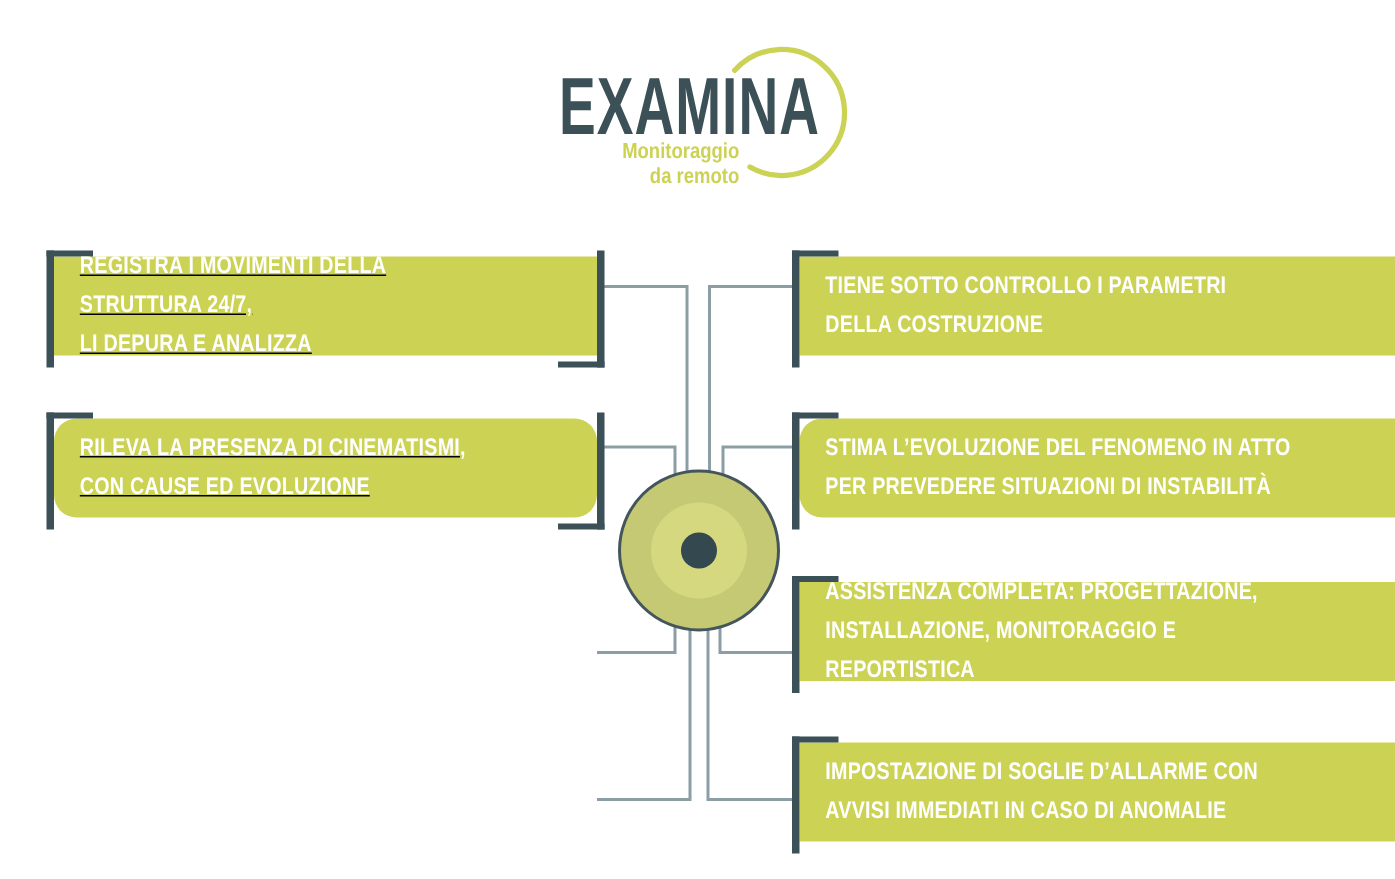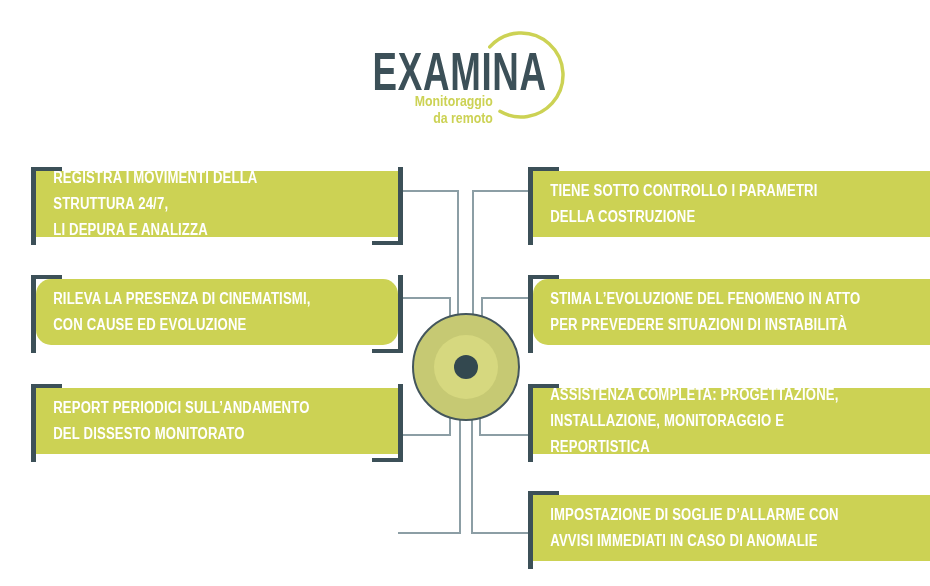--- a/index.html
+++ b/index.html
@@ -49,21 +49,21 @@
     content:"";position:absolute;right:-5px;top:-4px;
     width:26px;height:calc(100% + 8px);
     border-right:5px solid var(--slate);border-bottom:4px solid var(--slate);
   }
   .box-label{
     padding-left:21px;color:#ffffff;font-weight:bold;
     font-size:16px;line-height:26px;letter-spacing:0.2px;
     white-space:pre-line;
     transform:scaleX(0.82);transform-origin:left center;
   }
-  .box.l{left:36px;width:362px;}
+  .box.l{left:36px;width:362px;text-decoration:underline;}
   .box.r{left:533px;width:426px;}
   .row1{top:171px;} .row2{top:279px;border-radius:15px;} .row3{top:388px;} .row4{top:495px;}
 
   
   .target{
     position:absolute;left:412px;top:313px;width:108px;height:108px;
     border-radius:50%;background:var(--circle-outer);
     border:2px solid #44565c;
     display:flex;align-items:center;justify-content:center;
   }
@@ -99,24 +99,20 @@
   </svg>
 
   <div class="box l row1">
     <div class="box-label">REGISTRA I MOVIMENTI DELLA STRUTTURA 24/7,
 LI DEPURA E ANALIZZA</div>
   </div>
   <div class="box l row2">
     <div class="box-label">RILEVA LA PRESENZA DI CINEMATISMI,
 CON CAUSE ED EVOLUZIONE</div>
   </div>
-  <div class="box l row3">
-    <div class="box-label">REPORT PERIODICI SULL’ANDAMENTO
-DEL DISSESTO MONITORATO</div>
-  </div>
 
   <div class="box r row1">
     <div class="box-label">TIENE SOTTO CONTROLLO I PARAMETRI
 DELLA COSTRUZIONE</div>
   </div>
   <div class="box r row2">
     <div class="box-label">STIMA L’EVOLUZIONE DEL FENOMENO IN ATTO
 PER PREVEDERE SITUAZIONI DI INSTABILITÀ</div>
   </div>
   <div class="box r row4">

